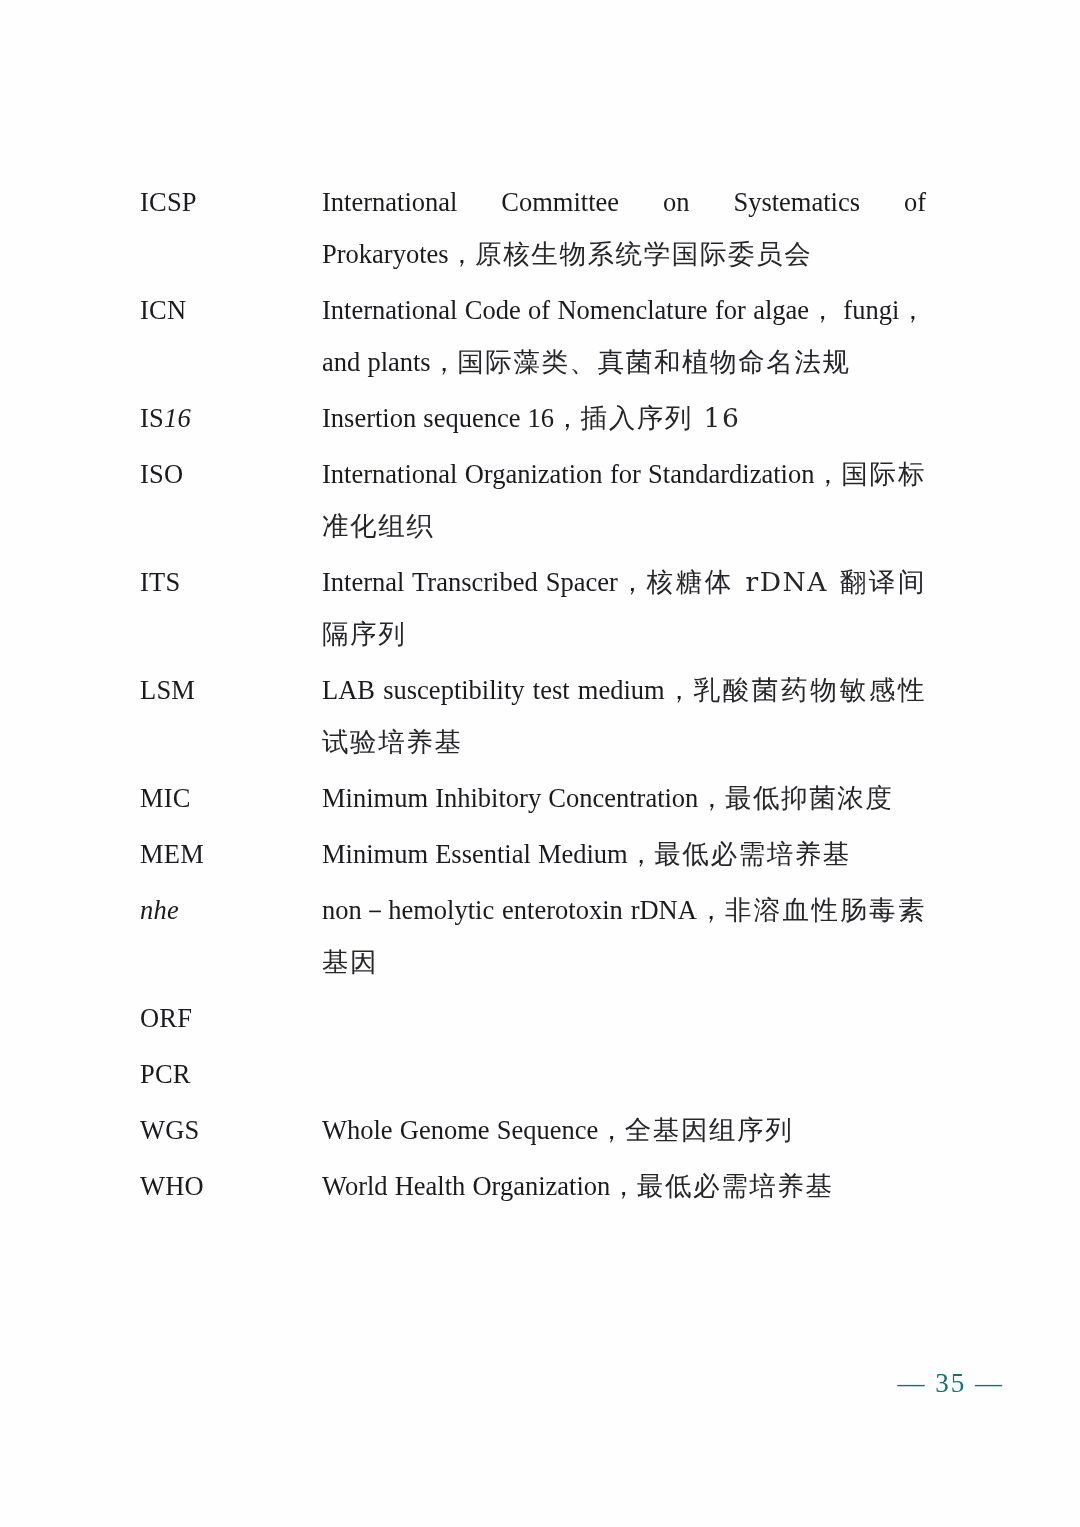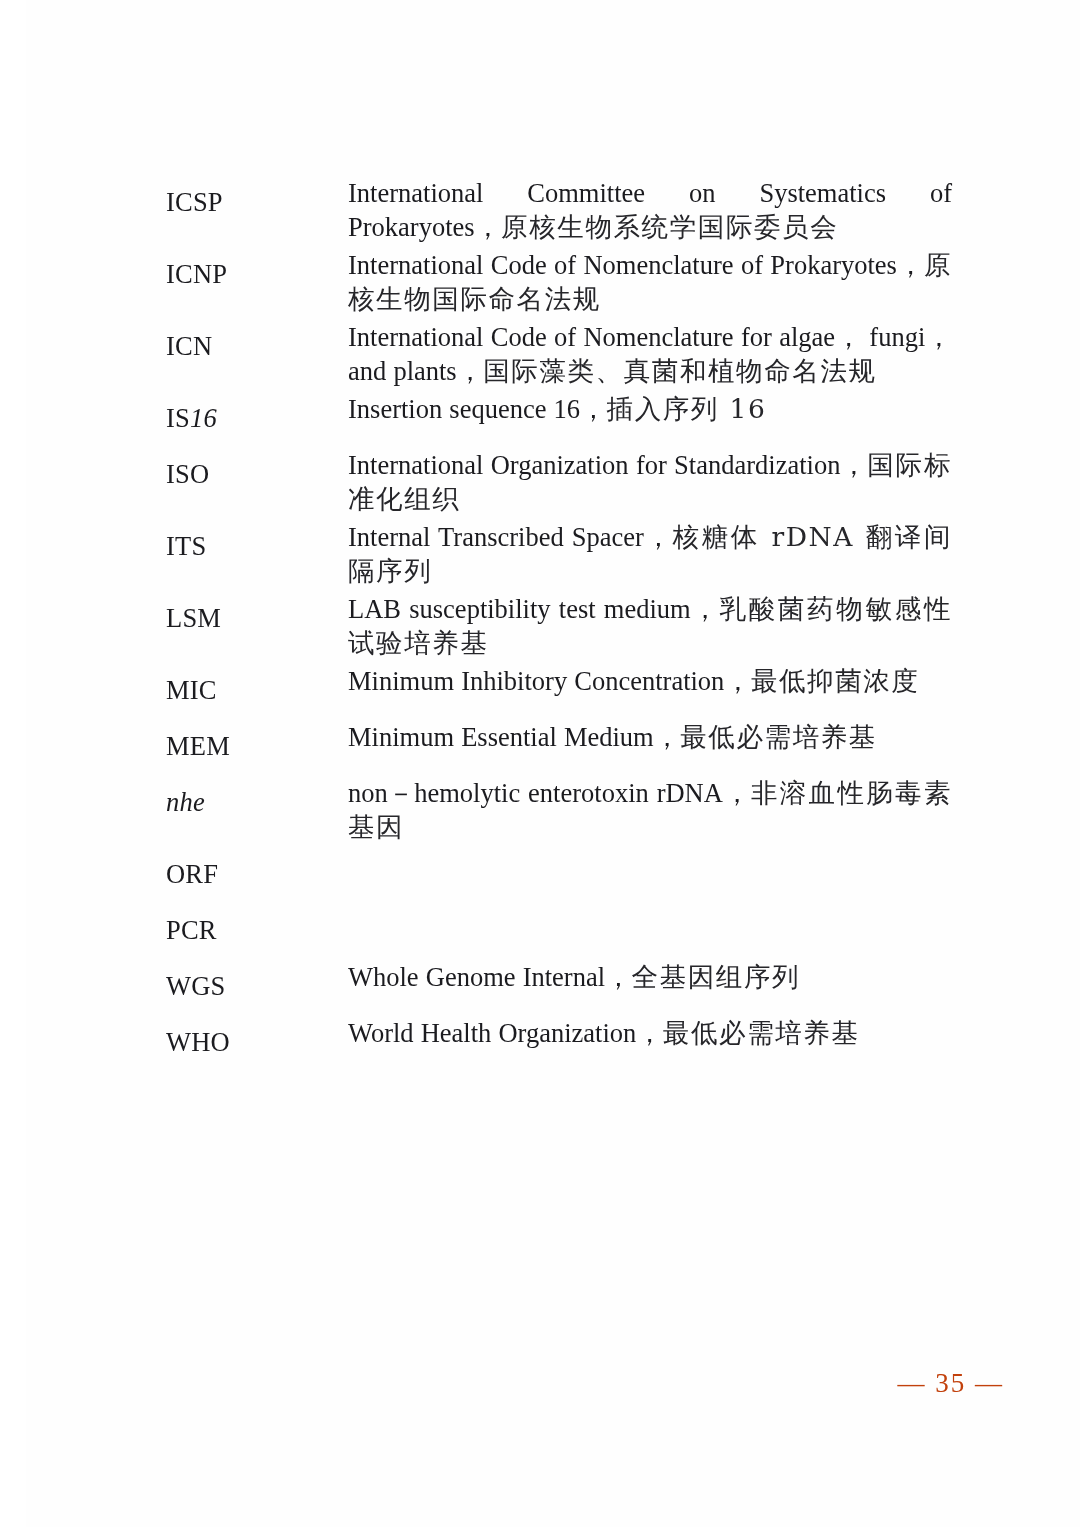--- a/index.html
+++ b/index.html
@@ -15,21 +15,20 @@
     font-family: "Liberation Serif", "DejaVu Serif", serif;
     color: #1b1b1f;
     -webkit-font-smoothing: antialiased;
   }
 
   
   .page {
     position: absolute;
     inset: 0;
     background: #fefefe;
-    margin-left: 26px;
   }
 
   .glossary {
     position: absolute;
     left: 140px;
     top: 176px;
     width: 786px;      
   }
 
   .entry {
@@ -45,21 +44,21 @@
     letter-spacing: 0.2px;
     white-space: nowrap;
   }
   .term .it {
     font-style: italic;
   }
 
   .definition {
     flex: 1 1 auto;
     font-size: 26.5px;
-    line-height: 34px;
+    line-height: 52px;
     text-align: justify;
     text-justify: inter-character;
     text-align-last: left;
     hyphens: none;
     word-spacing: 0.5px;
   }
 
   
   .definition .lat {
     font-family: "Liberation Serif", "DejaVu Serif", serif;
@@ -75,36 +74,32 @@
   }
 
   .page-number {
     position: absolute;
     left: 0;
     right: 76px;
     top: 1368px;
     text-align: right;
     font-size: 27px;
     letter-spacing: 2px;
-    color: #c2410c;
+    color: #0f766e;
   }
 </style>
 </head>
 <body>
 
 <div class="page">
 
   <div class="glossary" id="glossary-root">
       <div class="entry">
         <div class="term"><span>ICSP</span></div>
         <div class="definition"><span class="lat">International Committee on Systematics of Prokaryotes</span><span class="sep">，</span><span class="cn">原核生物系统学国际委员会</span></div>
-      </div>
-      <div class="entry">
-        <div class="term"><span>ICNP</span></div>
-        <div class="definition"><span class="lat">International Code of Nomenclature of Prokaryotes</span><span class="sep">，</span><span class="cn">原核生物国际命名法规</span></div>
       </div>
       <div class="entry">
         <div class="term"><span>ICN</span></div>
         <div class="definition"><span class="lat">International Code of Nomenclature for algae， fungi， and plants</span><span class="sep">，</span><span class="cn">国际藻类、真菌和植物命名法规</span></div>
       </div>
       <div class="entry">
         <div class="term"><span>IS</span><span class="it">16</span></div>
         <div class="definition"><span class="lat">Insertion sequence 16</span><span class="sep">，</span><span class="cn">插入序列 16</span></div>
       </div>
       <div class="entry">
@@ -132,21 +127,21 @@
         <div class="definition"><span class="lat">non－hemolytic enterotoxin rDNA</span><span class="sep">，</span><span class="cn">非溶血性肠毒素基因</span></div>
       </div>
       <div class="entry">
         <div class="term"><span>ORF</span></div>
       </div>
       <div class="entry">
         <div class="term"><span>PCR</span></div>
       </div>
       <div class="entry">
         <div class="term"><span>WGS</span></div>
-        <div class="definition"><span class="lat">Whole Genome Internal</span><span class="sep">，</span><span class="cn">全基因组序列</span></div>
+        <div class="definition"><span class="lat">Whole Genome Sequence</span><span class="sep">，</span><span class="cn">全基因组序列</span></div>
       </div>
       <div class="entry">
         <div class="term"><span>WHO</span></div>
         <div class="definition"><span class="lat">World Health Organization</span><span class="sep">，</span><span class="cn">最低必需培养基</span></div>
       </div>
     </div>
 
   <div class="page-number">— 35 —</div>
 
 </div>

